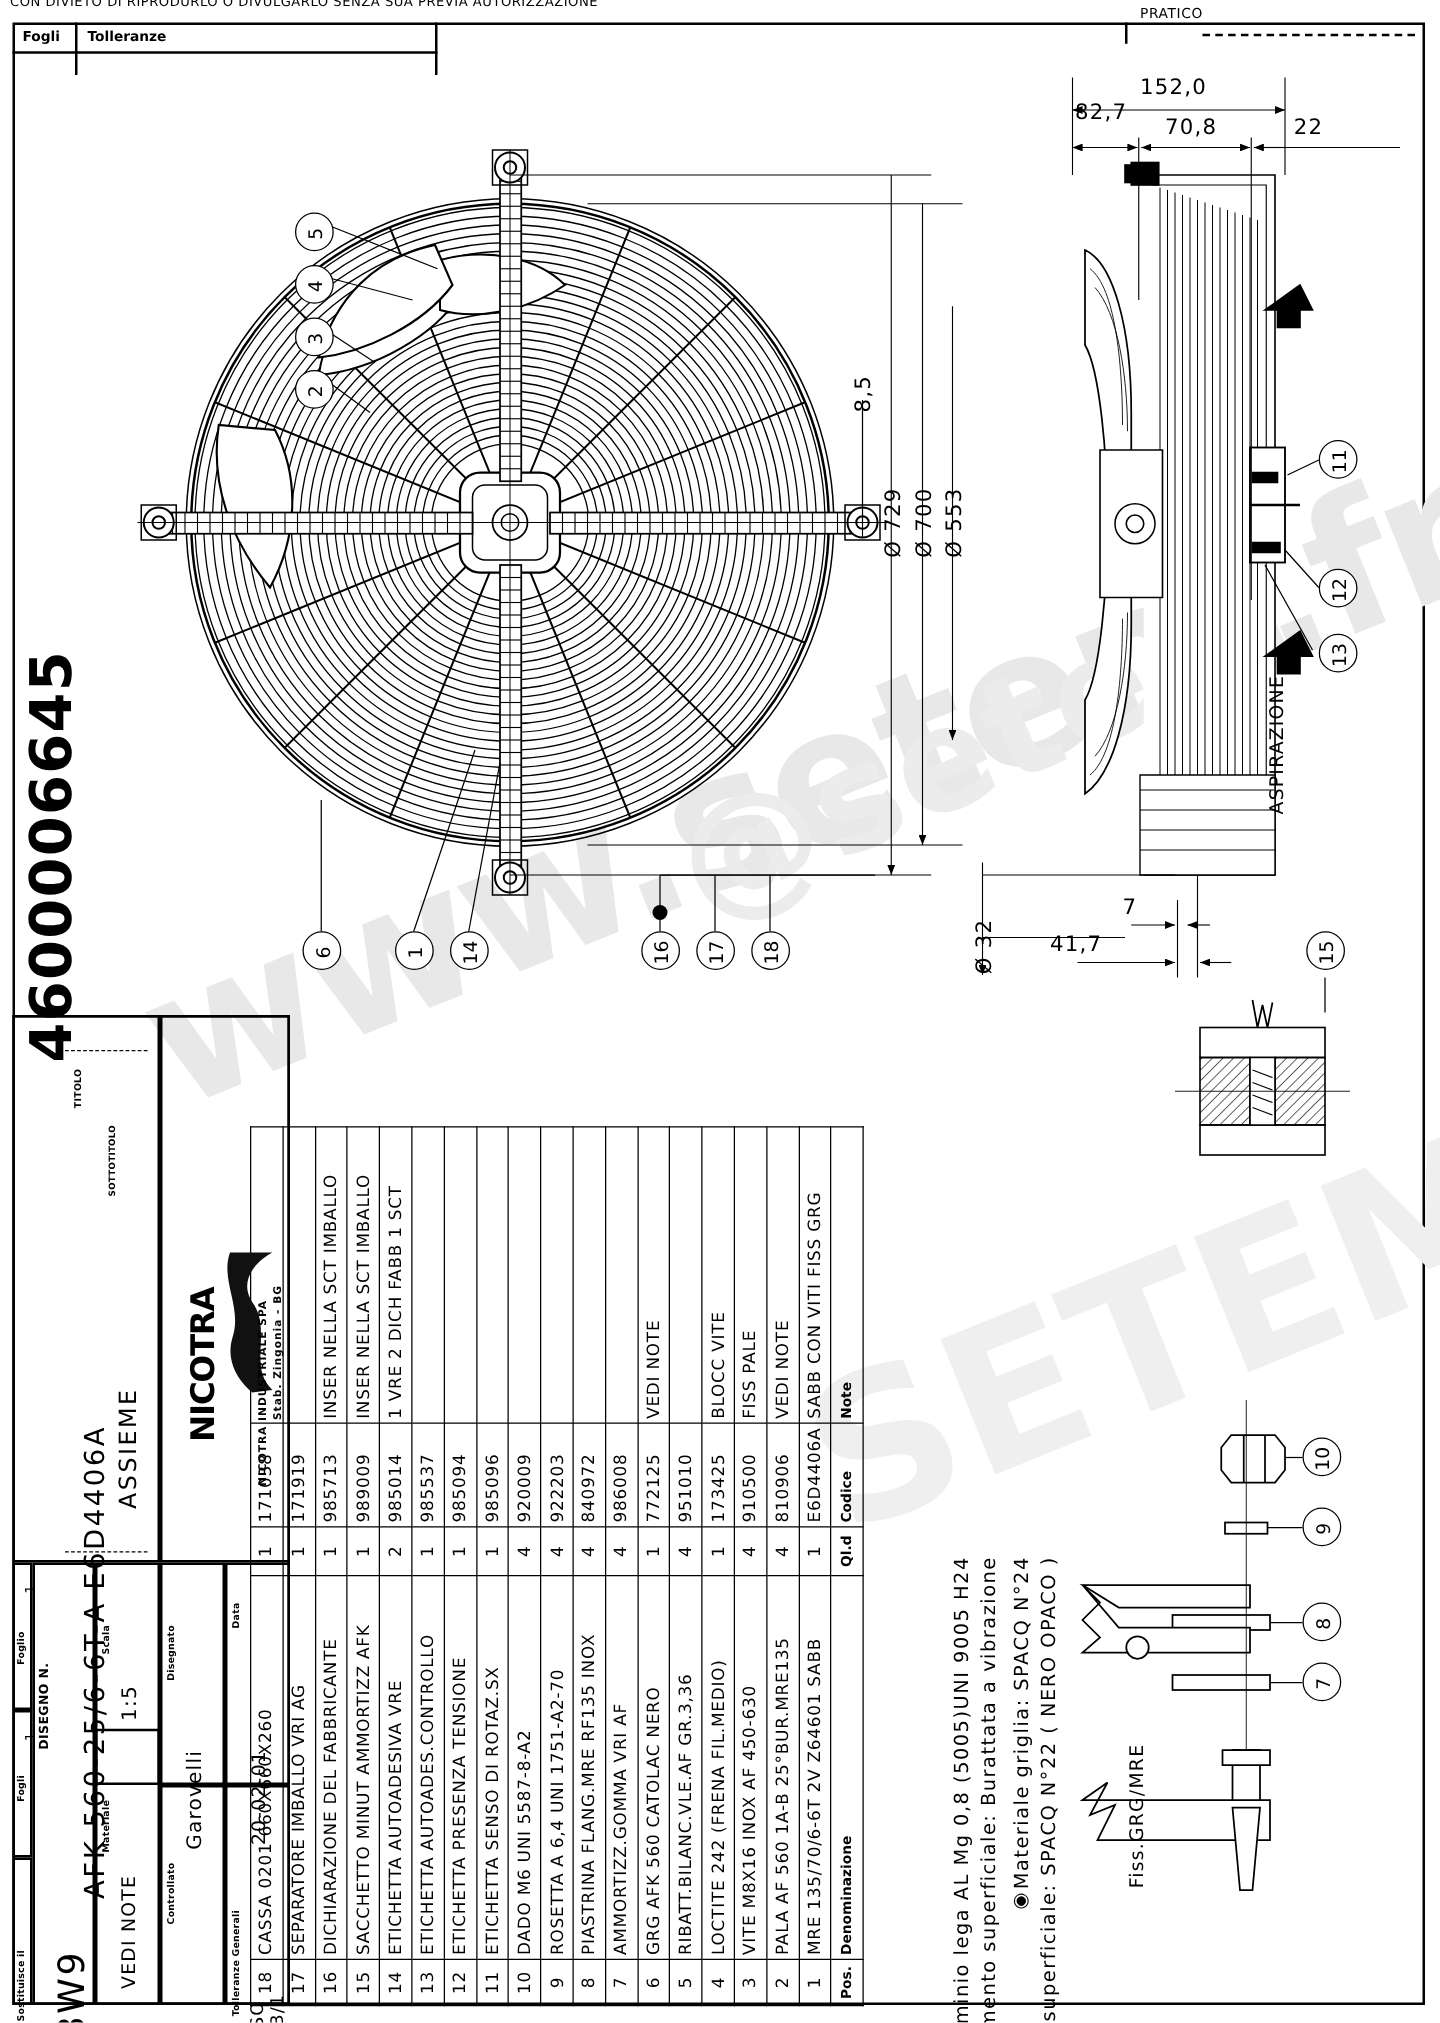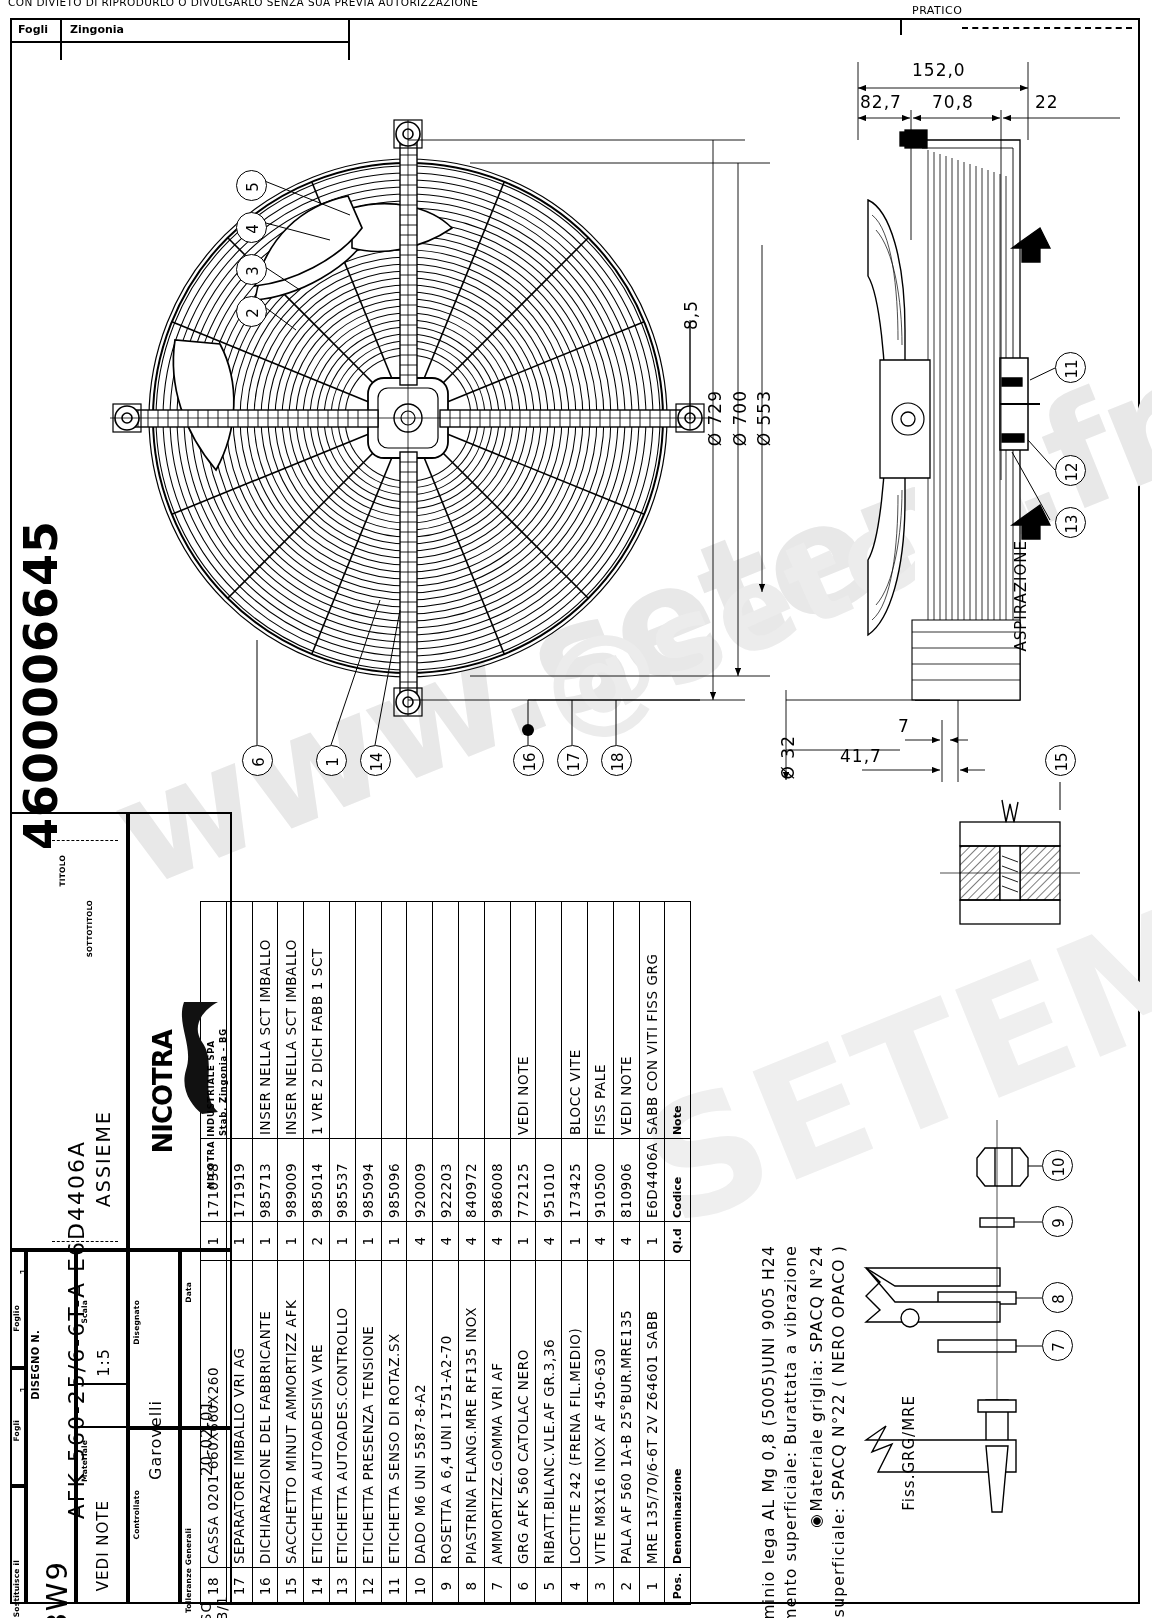--- a/index.html
+++ b/index.html
@@ -76,21 +76,21 @@
 <div class="abs" id="sheet-frame"></div>
 
 <div class="abs" id="pratico-cell"></div>
 <div class="abs" id="pratico-label">PRATICO</div>
 <div class="abs" id="pratico-dash"></div>
 
 <div class="abs" id="rev-c1"></div>
 <div class="abs" id="rev-c2"></div>
 <div class="abs" id="rev-hsep"></div>
 <div class="abs" id="rev-h1">Fogli</div>
-<div class="abs" id="rev-h2">Zingonia</div>
+<div class="abs" id="rev-h2">Tolleranze</div>
 
 <div class="abs" id="watermark">
   <div class="abs" id="wm1">www.setem.fr</div>
   <div class="abs" id="wm2">@setem</div>
   <div class="abs" id="wm3">SETEM</div>
 </div>
 
 <div class="abs vt" id="doc-number">4600006645</div>
 
 <svg class="abs" id="drawing" viewBox="0 0 1152 1618" xmlns="http://www.w3.org/2000/svg">
@@ -565,21 +565,21 @@
       <i>8</i>
     </span>
   </div>
 <div class="balloon" style="left:1042px;top:1330px;">
   <span>
       <i>7</i>
     </span>
   </div>
 
 <div class="dim" style="left:912px;top:60px;">152,0</div>
-<div class="dim" style="left:860px;top:92px;">82,7</div>
+<div class="dim" style="left:860px;top:80px;">82,7</div>
 <div class="dim" style="left:932px;top:92px;">70,8</div>
 <div class="dim" style="left:1035px;top:92px;">22</div>
 
 <div class="dimv vt" style="left:681px;top:300px;">8,5</div>
 <div class="dimv vt" style="left:705px;top:390px;">Ø 729</div>
 <div class="dimv vt" style="left:730px;top:390px;">Ø 700</div>
 <div class="dimv vt" style="left:754px;top:390px;">Ø 553</div>
 <div class="dimv vt" style="left:778px;top:735px;">Ø 32</div>
 
 <div class="dim" style="left:898px;top:716px;">7</div>

